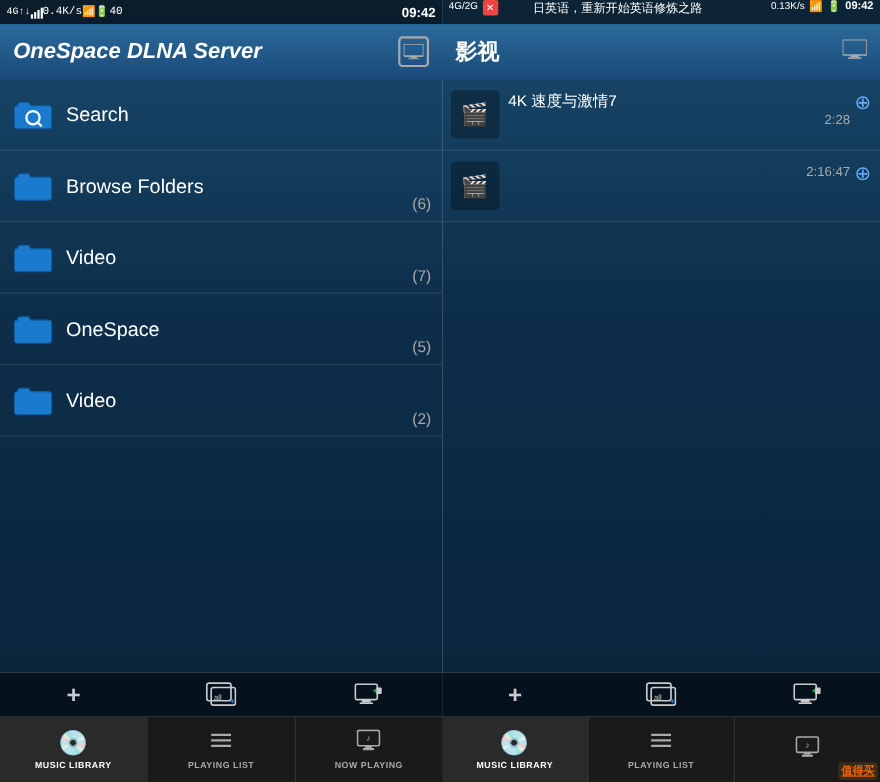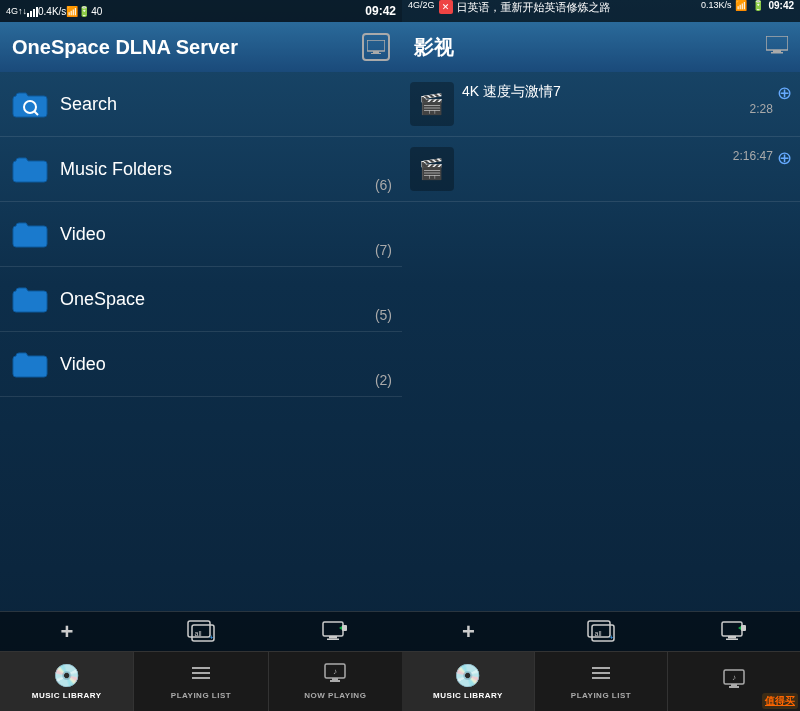--- a/index.html
+++ b/index.html
@@ -36,21 +36,21 @@
     .status-bar {
       height: 22px;
       background: rgba(0,0,0,0.6);
       display: flex;
       align-items: center;
       padding: 0 6px;
       font-size: 10px;
       color: #fff;
       flex-shrink: 0;
     }
-    .status-bar .left-info { flex: 1; display: flex; align-items: center; gap: 0; }
+    .status-bar .left-info { flex: 1; display: flex; align-items: center; gap: 0; font-family: Liberation Mono, monospace; }
     .status-bar .center-time { font-weight: bold; font-size: 12px; }
     .signal-bars {
       display: flex; align-items: flex-end; gap: 1px; height: 12px;
     }
     .signal-bars span {
       background: #fff; width: 2px; display: inline-block;
     }
 
     
     .notification-bar {
@@ -62,31 +62,32 @@
       font-size: 10px;
       color: #fff;
       flex-shrink: 0;
       gap: 4px;
     }
     .notif-close {
       background: #e44; color: #fff; border-radius: 2px;
       width: 14px; height: 14px; display: flex; align-items: center; justify-content: center;
       font-size: 9px; cursor: pointer; flex-shrink: 0;
     }
-    .notif-text { flex: 1; overflow: hidden; white-space: nowrap; text-overflow: ellipsis; font-size: 11px; }
+    .notif-text { flex: 1; overflow: hidden; white-space: nowrap; text-overflow: ellipsis; font-size: 11px; margin-left: 28px; }
     .notif-time { font-size: 10px; font-weight: bold; }
 
     
     .app-title-bar {
       height: 50px;
       background: linear-gradient(180deg, #2a6a9a 0%, #1a4a7a 100%);
       display: flex;
       align-items: center;
       padding: 16px 12px;
       flex-shrink: 0;
+      font-style: italic;
     }
     .app-title {
       color: #fff;
       font-size: 20px;
       font-weight: bold;
     }
     .cast-icon {
       margin-left: auto;
       width: 28px; height: 28px;
       border: 2px solid #aaa;
@@ -274,21 +275,21 @@
       </div>
       <span class="menu-item-label">Search</span>
     </div>
 
     <div class="menu-item">
       <div class="folder-icon">
         <svg viewBox="0 0 36 36">
           <path d="M4 10 Q4 7 7 7 L14 7 L16 10 L32 10 Q35 10 35 13 L35 28 Q35 31 32 31 L4 31 Q1 31 1 28 L1 13 Q1 10 4 10Z" fill="#1a7acd" stroke="#0d5a9e" stroke-width="1"></path>
         </svg>
       </div>
-      <span class="menu-item-label">Music Folders</span>
+      <span class="menu-item-label">Browse Folders</span>
       <span class="menu-item-count">(6)</span>
     </div>
 
     <div class="menu-item">
       <div class="folder-icon">
         <svg viewBox="0 0 36 36">
           <path d="M4 10 Q4 7 7 7 L14 7 L16 10 L32 10 Q35 10 35 13 L35 28 Q35 31 32 31 L4 31 Q1 31 1 28 L1 13 Q1 10 4 10Z" fill="#1a7acd" stroke="#0d5a9e" stroke-width="1"></path>
         </svg>
       </div>
       <span class="menu-item-label">Video</span>

